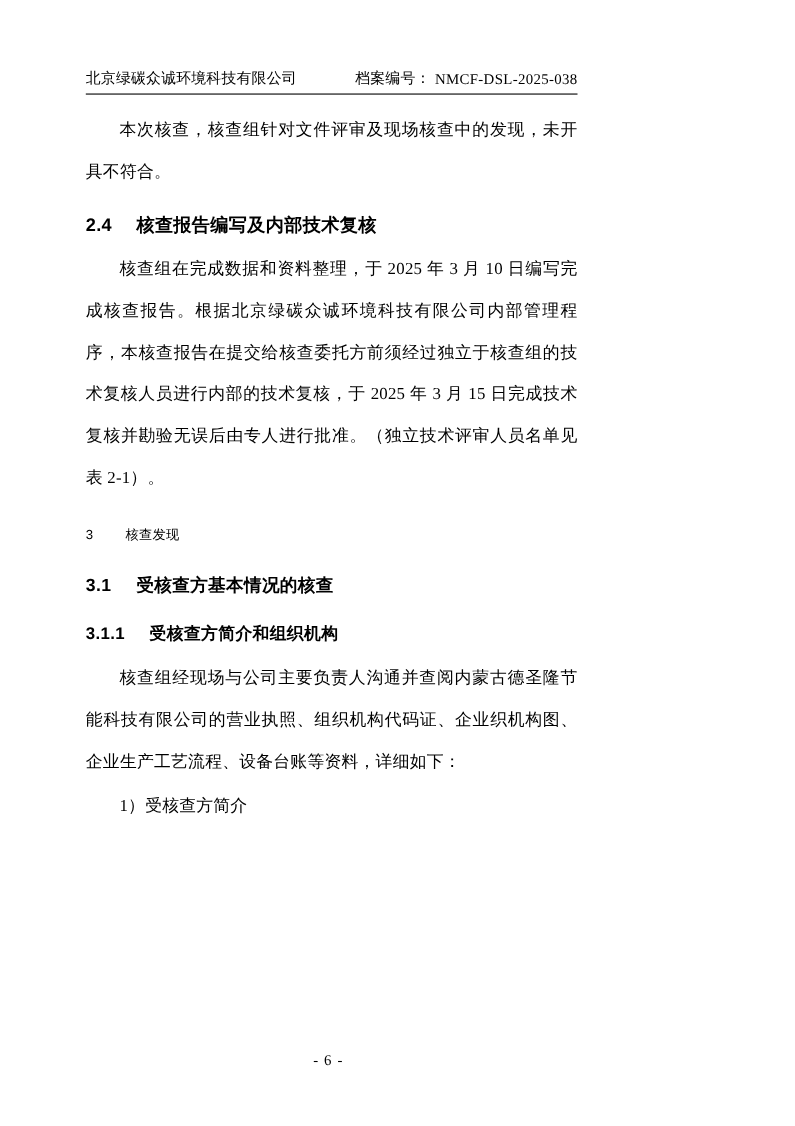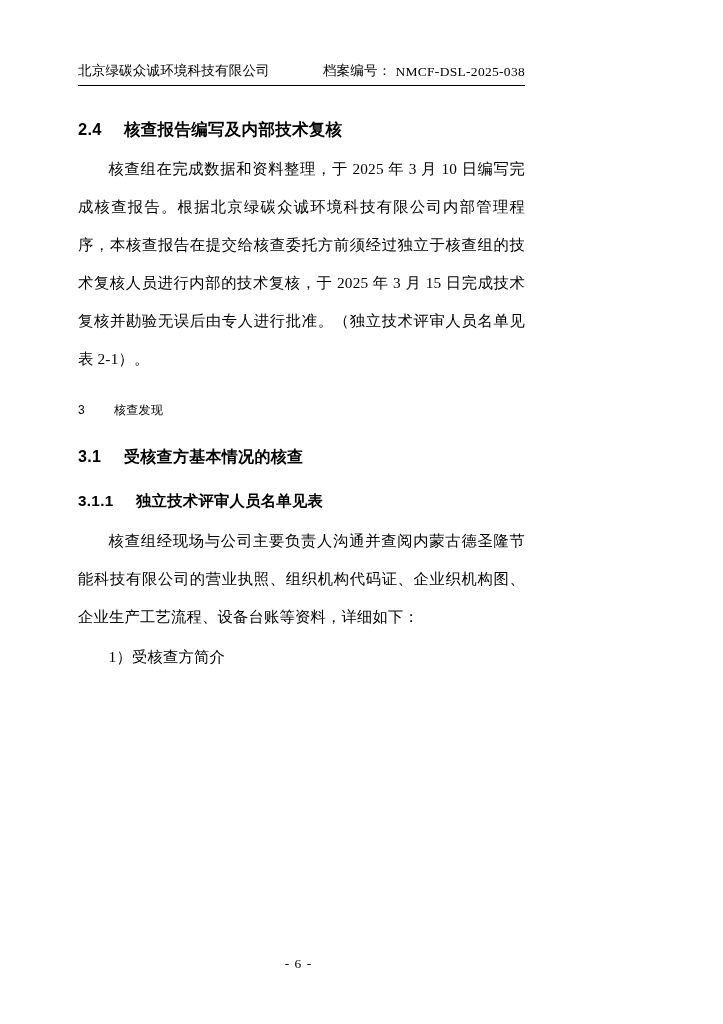--- a/index.html
+++ b/index.html
@@ -130,37 +130,38 @@
   <div class="header">
     <div class="left">北京绿碳众诚环境科技有限公司</div>
     <div class="right">
       <span>档案编号：</span>
       <span class="code">NMCF-DSL-2025-038</span>
     </div>
   </div>
 
   <div class="body">
 
+    <p class="para indent">本次核查，核查组针对文件评审及现场核查中的发现，未开具不符合。</p>
 
     <h2 class="h-num">
       <span class="num">2.4</span><span>核查报告编写及内部技术复核</span>
     </h2>
 
     <p class="para indent">核查组在完成数据和资料整理，于 2025 年 3 月 10 日编写完成核查报告。根据北京绿碳众诚环境科技有限公司内部管理程序，本核查报告在提交给核查委托方前须经过独立于核查组的技术复核人员进行内部的技术复核，于 2025 年 3 月 15 日完成技术复核并勘验无误后由专人进行批准。（独立技术评审人员名单见表 2-1）。</p>
 
     <h1 class="h-main">
       <span class="num">3</span><span>核查发现</span>
     </h1>
 
     <h3 class="h-sub">
       <span class="num">3.1</span><span>受核查方基本情况的核查</span>
     </h3>
 
     <h4 class="h-sub3">
-      <span class="num">3.1.1</span><span>独立技术评审人员名单见表</span>
+      <span class="num">3.1.1</span><span>受核查方简介和组织机构</span>
     </h4>
 
     <p class="para indent">核查组经现场与公司主要负责人沟通并查阅内蒙古德圣隆节能科技有限公司的营业执照、组织机构代码证、企业织机构图、企业生产工艺流程、设备台账等资料，详细如下：</p>
 
     <p class="para indent">1）受核查方简介</p>
 
 
   </div>
 
   <div class="footer">

